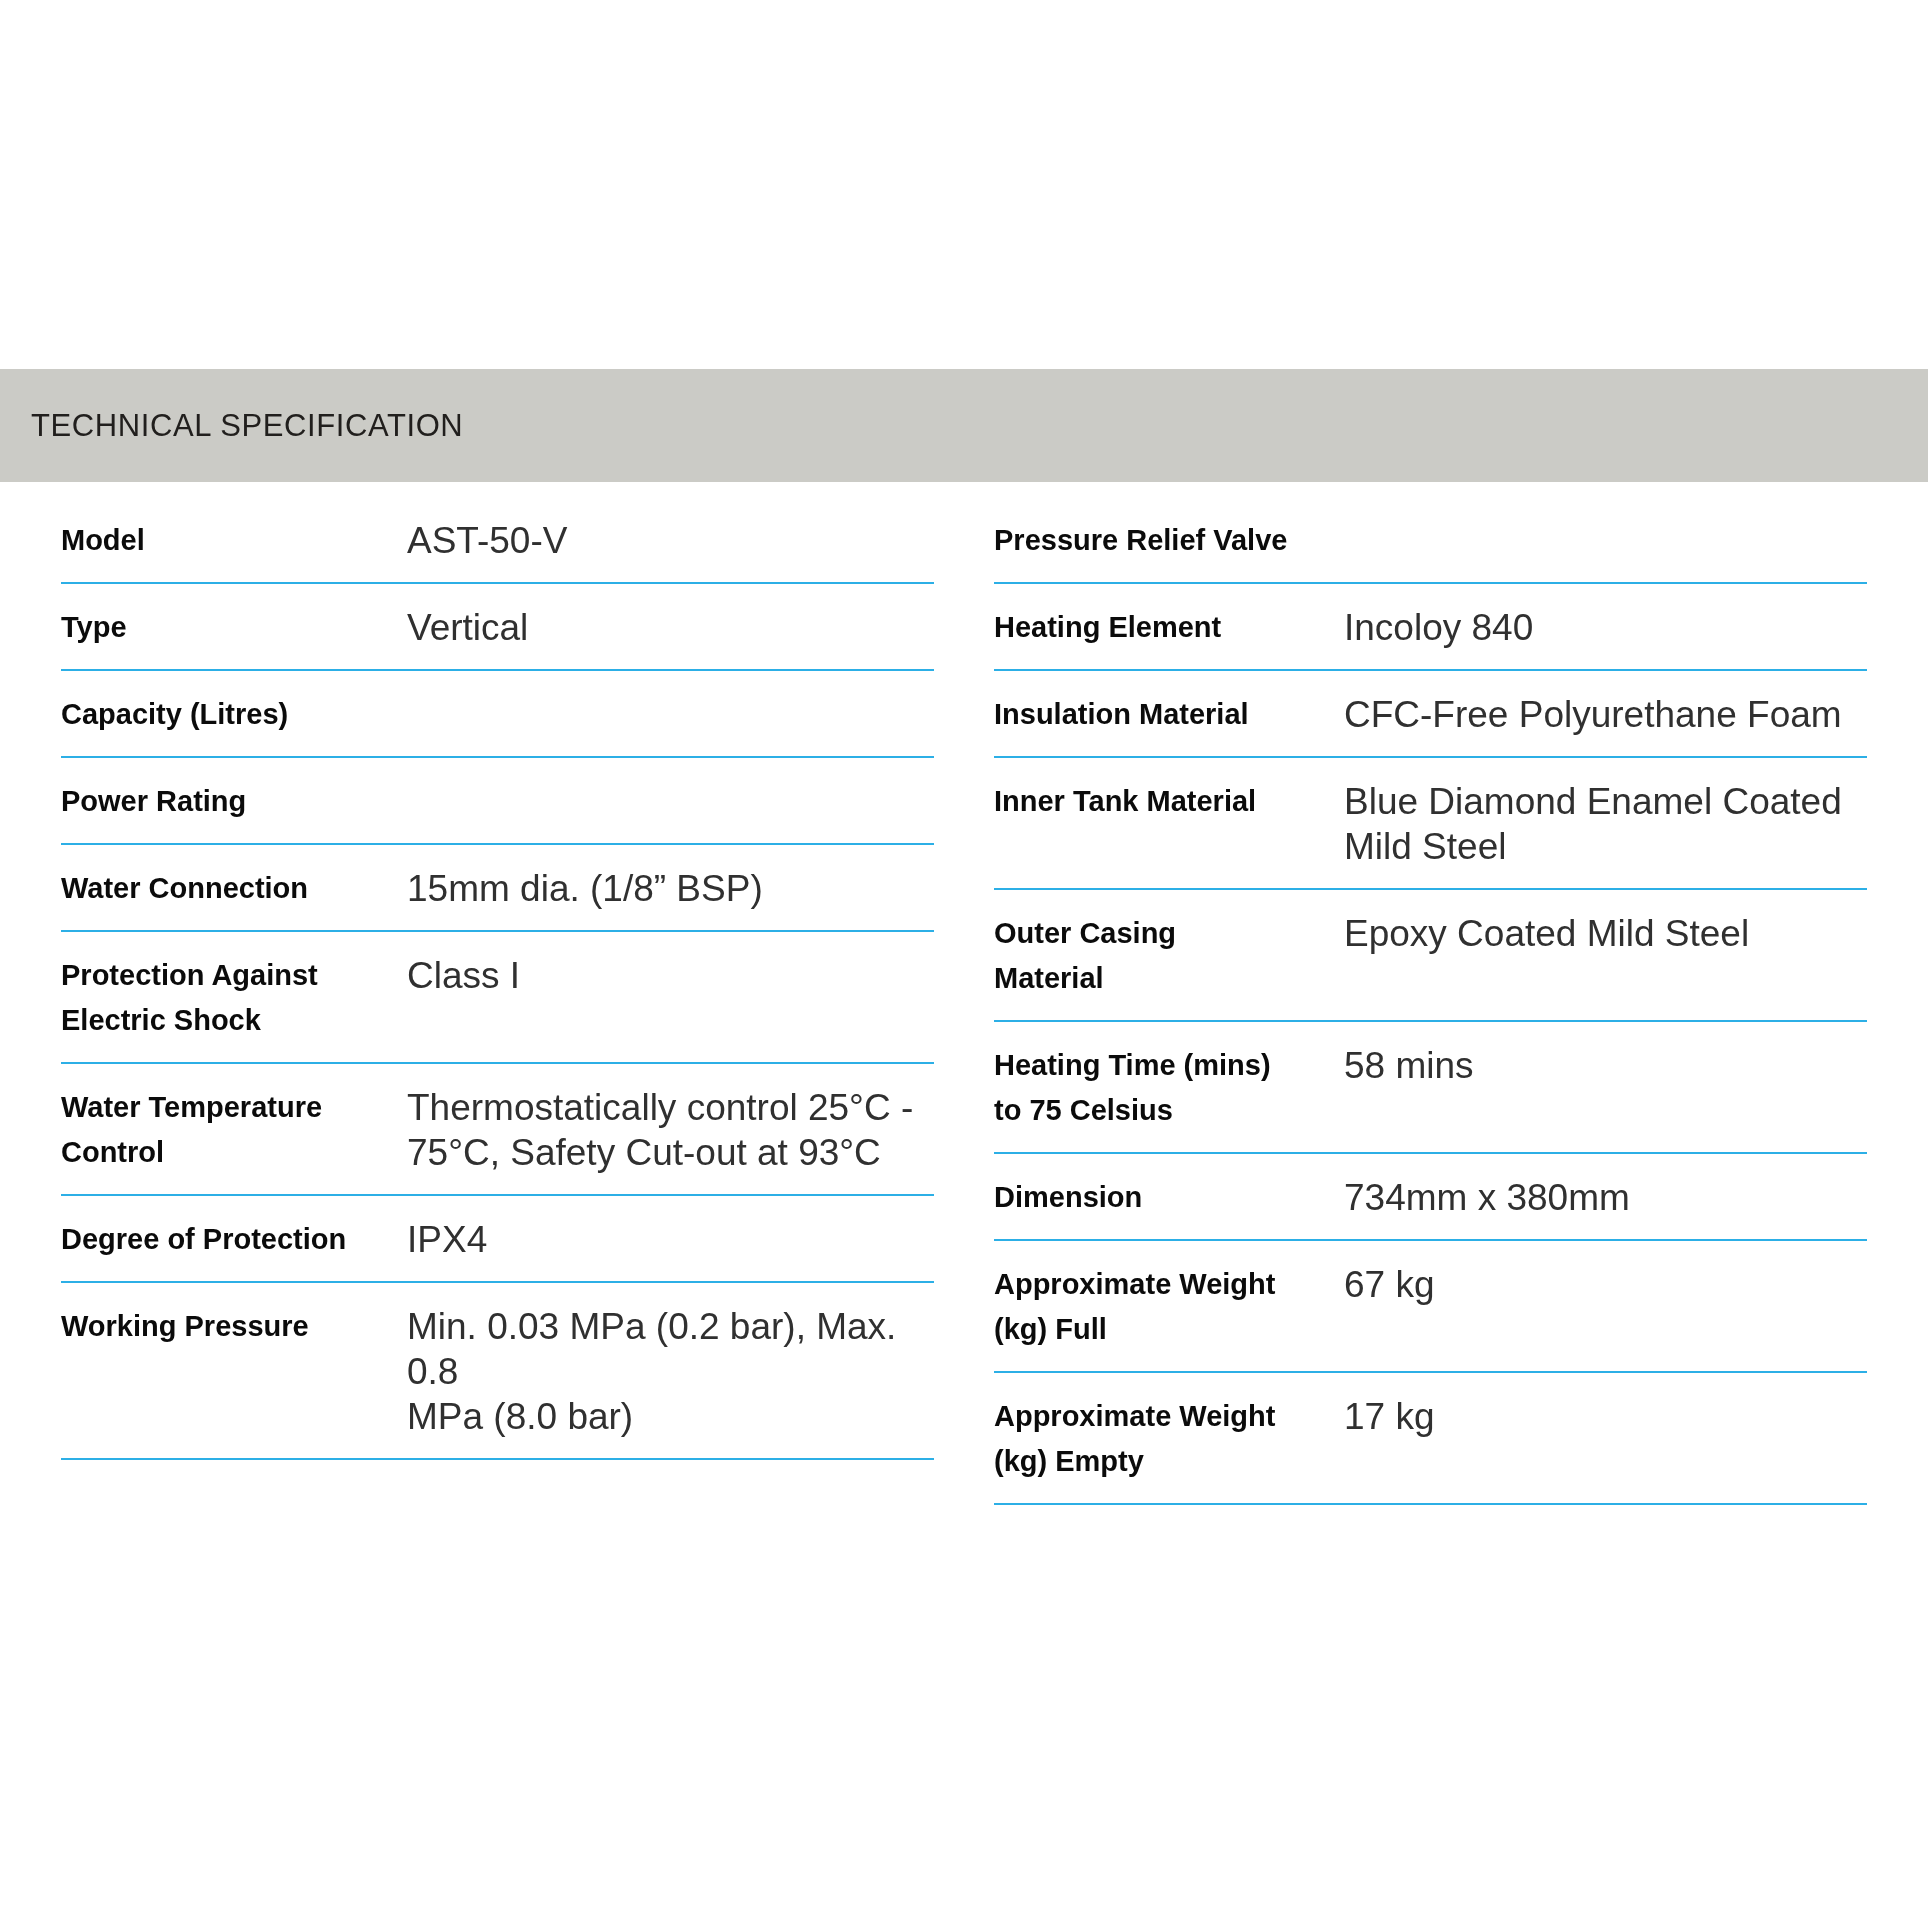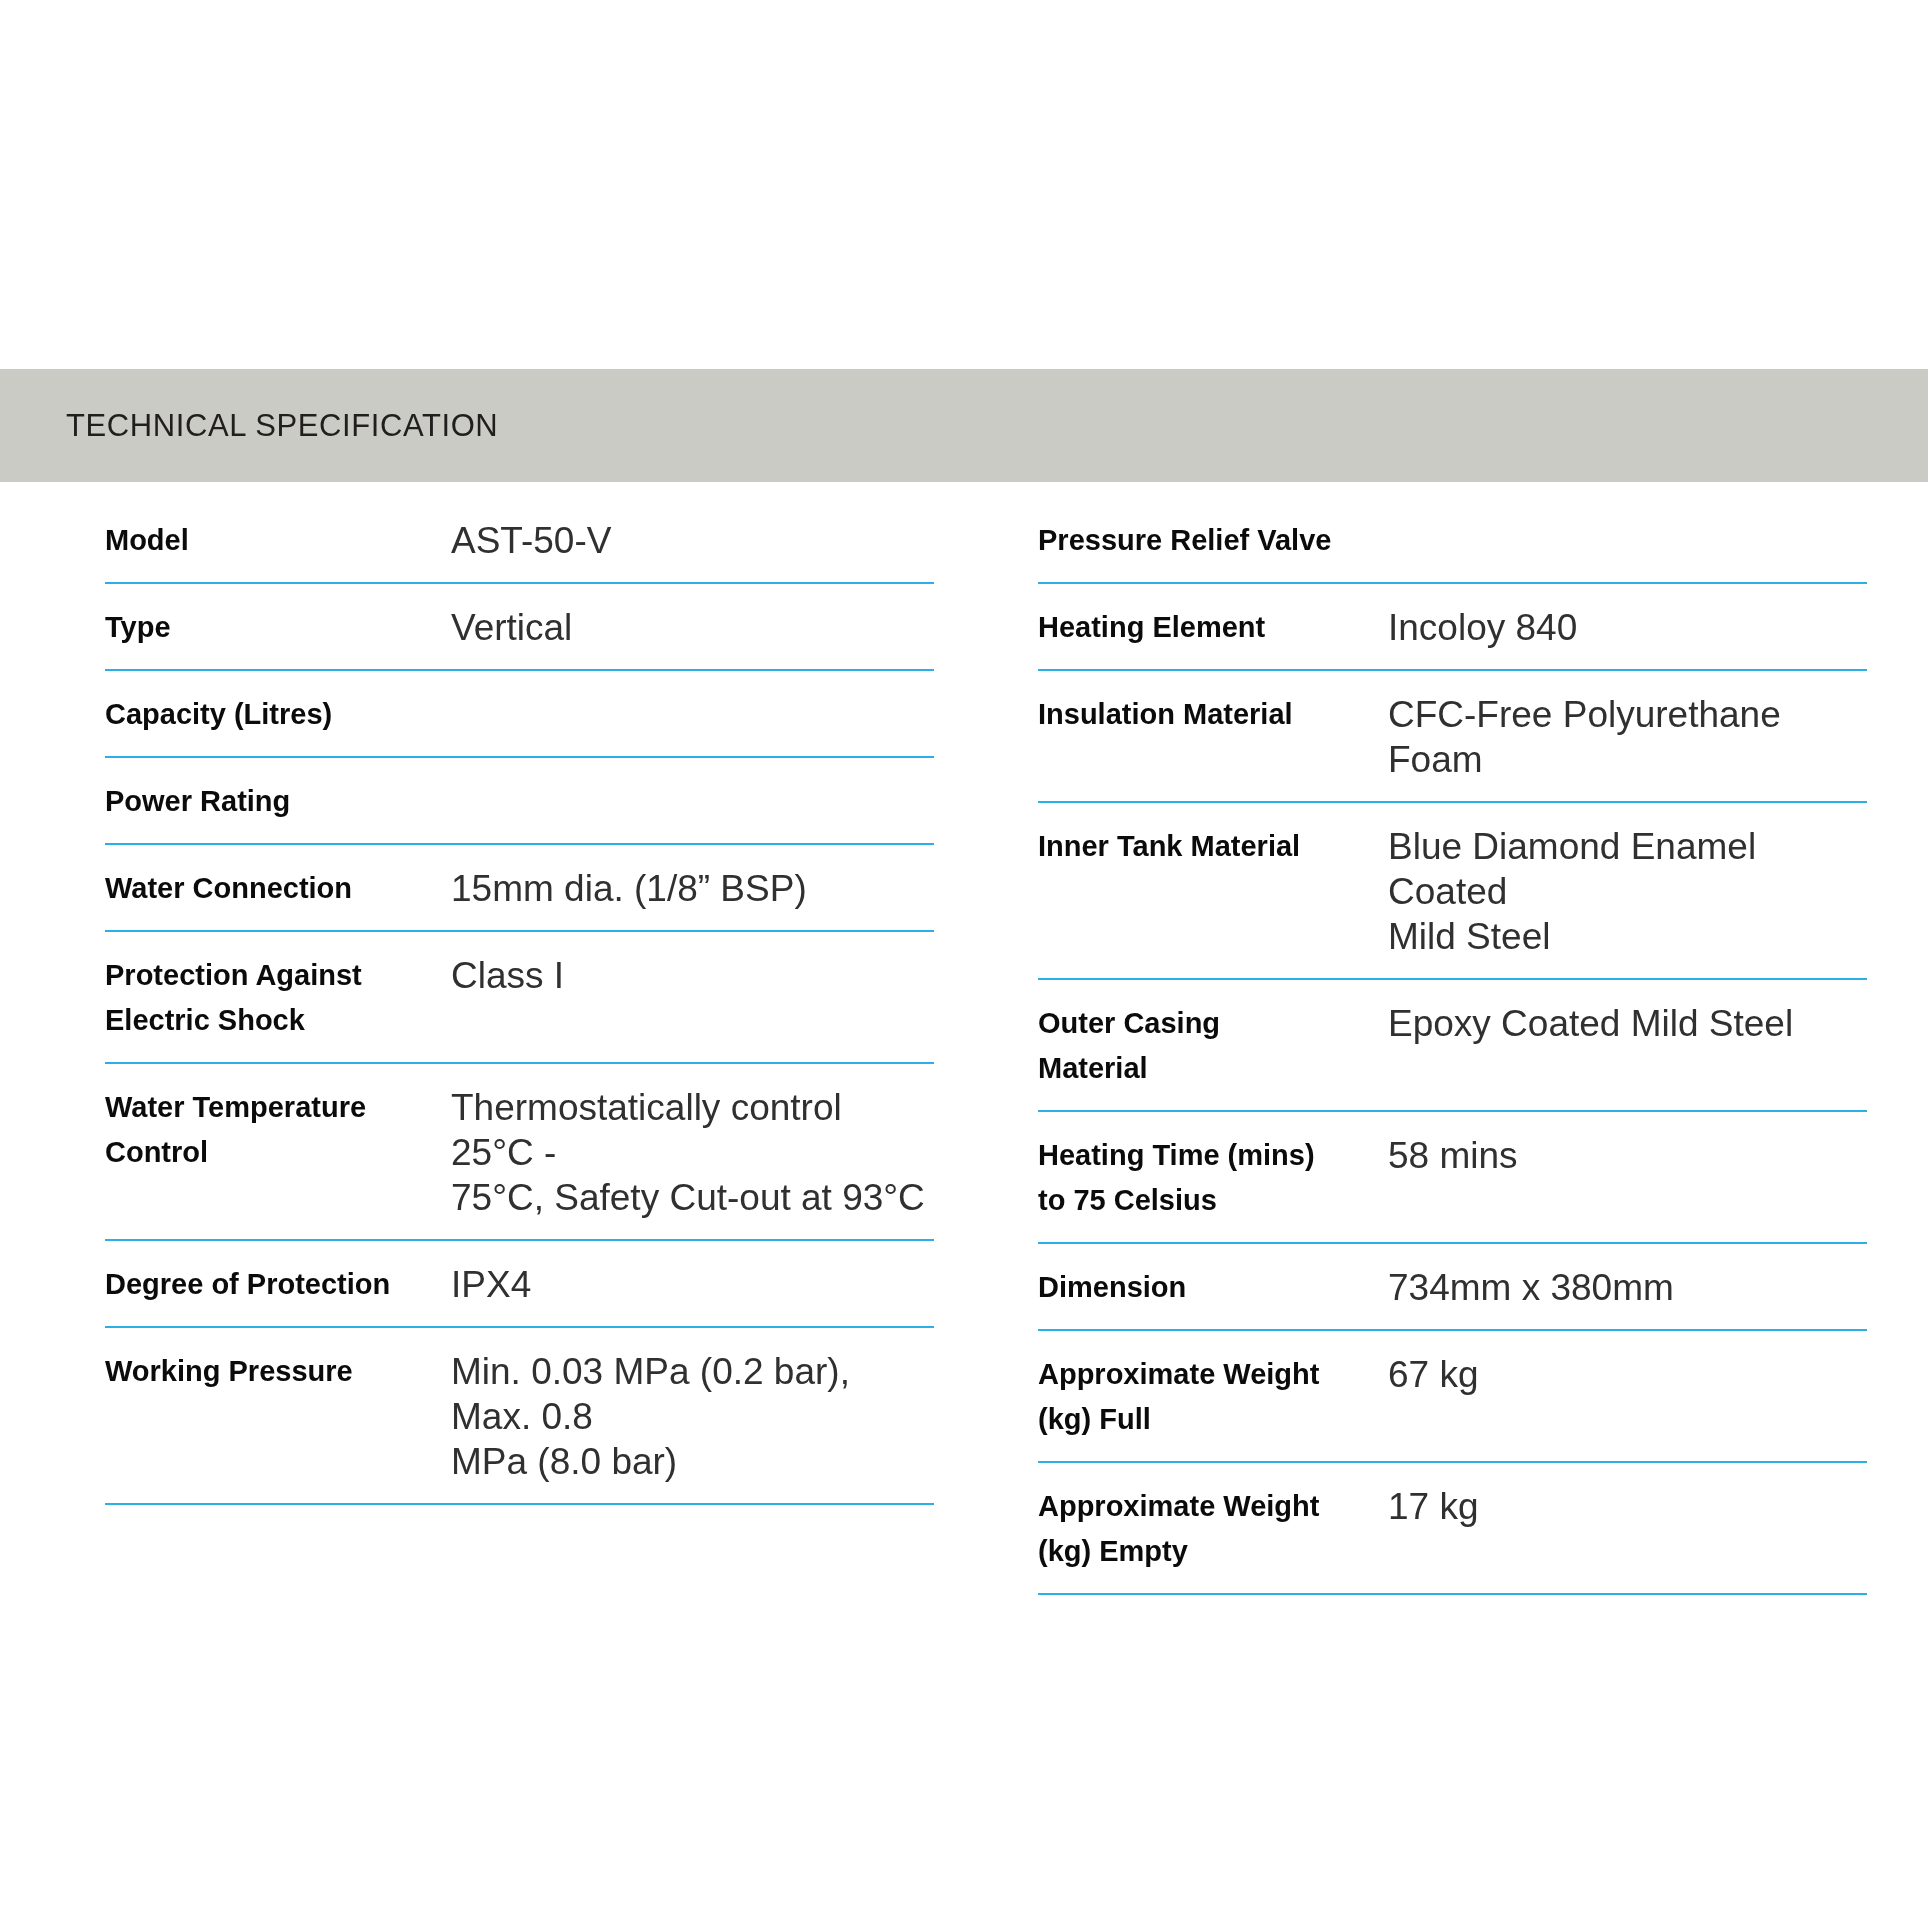--- a/index.html
+++ b/index.html
@@ -24,38 +24,37 @@
     position: absolute;
     left: 0;
     top: 369px;
     width: 1928px;
     height: 113px;
     background: var(--band-bg, #cbcbc6);
     display: flex;
     align-items: center;
   }
   .header-title {
-    margin-left: 66px;
+    margin-left: 31px;
     font-size: 31px;
     font-weight: 400;
     letter-spacing: 0.6px;
     color: #211f1d;
   }
   
   .tables {
     position: absolute;
     left: 61px;
     top: 497px;
     width: 1806px;
     display: flex;
     gap: 60px;
   }
   .spec-table {
     flex: 1 1 0;
-    margin-left: 44px;
   }
   .spec-row {
     display: flex;
     align-items: flex-start;
     padding: 21px 0 19px 0;
     border-bottom: 2.8px solid var(--accent, #2cafe6);
   }
   .spec-label {
     flex: 0 0 auto;
     font-size: 29px;

